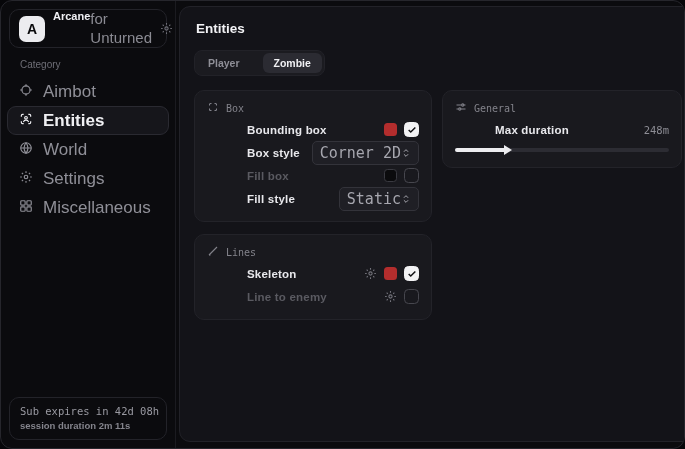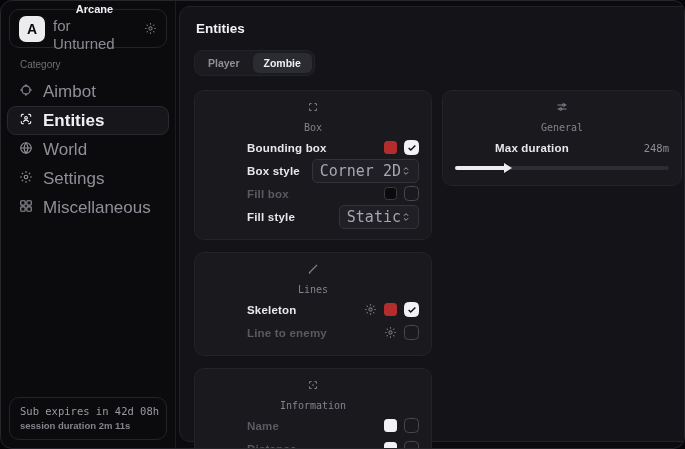--- a/index.html
+++ b/index.html
@@ -11,45 +11,45 @@
   }
   .window{
     position:absolute;inset:0;box-sizing:border-box;
     border:1px solid #26262c;border-radius:12px;
     background:#0b0b0e;display:flex;overflow:hidden;
   }
   
   .sidebar{width:175px;flex:none;display:flex;flex-direction:column;border-right:1px solid #1b1b20;box-sizing:border-box;}
   .sb-head{margin:8px;height:37px;border:1px solid #232329;border-radius:10px;display:flex;align-items:center;gap:8px;padding:0 9px;flex:none;}
   .logo{width:26px;height:26px;background:#ececef;border-radius:7px;color:#0a0a0c;font-weight:700;font-size:14px;display:flex;align-items:center;justify-content:center;flex:none;}
-  .app-meta{display:flex;flex-direction:column;line-height:1.25;align-items:center;}
+  .app-meta{display:flex;flex-direction:row;line-height:1.25;}
   .app-name{font-size:11px;font-weight:700;color:#f0f0f3;}
   .app-sub{font-size:15px;color:#8b8b93;}
   .sb-gear{margin-left:auto;color:#6e6e76;display:flex;}
   .cat{margin:3px 0 5px 19px;font-size:10px;color:#6e6e76;}
   .nav{display:flex;flex-direction:column;padding:2px 6px;gap:0;}
   .nav-item{height:29px;display:flex;align-items:center;gap:10px;padding:0 11px;border-radius:9px;color:#8f8f97;font-size:17px;border:1px solid transparent;cursor:pointer;box-sizing:border-box;}
   .nav-item.active{background:#16161b;border-color:#2a2a31;color:#f0f0f3;font-weight:700;}
   .nav-item svg{width:14px;height:14px;flex:none;}
   .spacer{flex:1;}
   .sub-box{margin:8px;border:1px solid #232329;border-radius:10px;padding:7px 10px 8px;}
   .sub-l1{font-family:"DejaVu Sans Mono",monospace;font-size:10.5px;color:#9a9aa2;white-space:nowrap;}
   .sub-l2{font-size:9.5px;font-weight:700;color:#84848c;margin-top:3px;}
   
   .main{flex:1;padding:5px 7px 6px 3px;box-sizing:border-box;display:flex;}
   .panel{flex:1;background:#131318;border:1px solid #222228;border-radius:11px;box-sizing:border-box;padding:11px 14px;}
   .title{font-size:13.5px;font-weight:700;color:#f2f2f5;margin:3px 0 0 2px;}
-  .tabs{margin-top:14px;display:inline-flex;background:#1b1b20;border:1px solid #222228;border-radius:8px;padding:2px;gap:2px;text-align:center;}
+  .tabs{margin-top:14px;display:inline-flex;background:#1b1b20;border:1px solid #222228;border-radius:8px;padding:2px;gap:12px;text-align:center;}
   .tab{font-size:10.5px;padding:4px 11px;border-radius:6px;color:#8f8f97;font-weight:600;cursor:pointer;}
   .tab.active{background:#2b2b32;color:#f0f0f3;}
   .content{display:flex;gap:10px;margin-top:14px;align-items:flex-start;}
   .col-left{width:238px;flex:none;display:flex;flex-direction:column;gap:12px;}
   .col-right{width:240px;flex:none;}
   .card{background:#19191e;border:1px solid #232329;border-radius:10px;padding:10px 12px 11px;box-sizing:border-box;}
-  .card-h{display:flex;align-items:center;gap:7px;color:#83838b;font-family:"DejaVu Sans Mono",monospace;font-size:10px;margin-bottom:3px;flex-direction:column;}
+  .card-h{display:flex;align-items:center;gap:7px;color:#83838b;font-family:"DejaVu Sans Mono",monospace;font-size:10px;margin-bottom:3px;}
   .card-h svg{width:12px;height:12px;flex:none;}
   .row{display:flex;align-items:center;justify-content:space-between;height:23px;}
   .rlabel{font-size:11.5px;font-weight:700;color:#e8e8ec;letter-spacing:.2px;padding-left:40px;}
   .row.disabled .rlabel{color:#5a5a61;}
   .ctrls{display:flex;align-items:center;gap:7px;}
   .swatch{width:13px;height:13px;border-radius:3.5px;box-sizing:border-box;cursor:pointer;}
   .swatch.bordered{border:1px solid #3a3a41;}
   .cb{width:15px;height:15px;border-radius:4.5px;border:1.5px solid #47474e;box-sizing:border-box;display:flex;align-items:center;justify-content:center;cursor:pointer;background:transparent;}
   .cb.checked{background:#f2f2f4;border-color:#f2f2f4;}
   .cb svg{width:10px;height:10px;}
@@ -234,43 +234,20 @@
                     <svg viewBox="0 0 24 24" fill="none" stroke="currentColor" stroke-width="2">
                       <circle cx="12" cy="12" r="3"></circle>
                       <path d="M12 2v3M12 19v3M2 12h3M19 12h3M4.9 4.9l2.1 2.1M17 17l2.1 2.1M19.1 4.9L17 7M7 17l-2.1 2.1"></path>
                     </svg>
                   </span>
                 <span class="cb"></span>
               </span>
             </div>
           </div>
 
-          <div class="card">
-            <div class="card-h">
-              <span><svg viewBox="0 0 24 24" fill="none" stroke="currentColor" stroke-width="2.2">
-                    <path d="M5 9V7a2 2 0 0 1 2-2h2M15 5h2a2 2 0 0 1 2 2v2M19 15v2a2 2 0 0 1-2 2h-2M9 19H7a2 2 0 0 1-2-2v-2"></path>
-                    <circle cx="12" cy="12" r="1.6" fill="currentColor" stroke="none"></circle>
-                  </svg></span>
-              <span>Information</span>
-            </div>
-            <div class="row disabled">
-              <span class="rlabel">Name</span>
-              <span class="ctrls">
-                <span class="swatch" style="background:#f2f2f4"></span>
-                <span class="cb"></span>
-              </span>
-            </div>
-            <div class="row disabled">
-              <span class="rlabel">Distance</span>
-              <span class="ctrls">
-                <span class="swatch" style="background:#f2f2f4"></span>
-                <span class="cb"></span>
-              </span>
-            </div>
-          </div>
 
         </div>
 
         <div class="col-right">
 
           <div class="card">
             <div class="card-h">
               <span><svg viewBox="0 0 24 24" fill="none" stroke="currentColor" stroke-width="2.2">
                     <path d="M3 8h10M18 8h3M3 16h4M12 16h9"></path>
                     <circle cx="15.5" cy="8" r="2.2"></circle>

